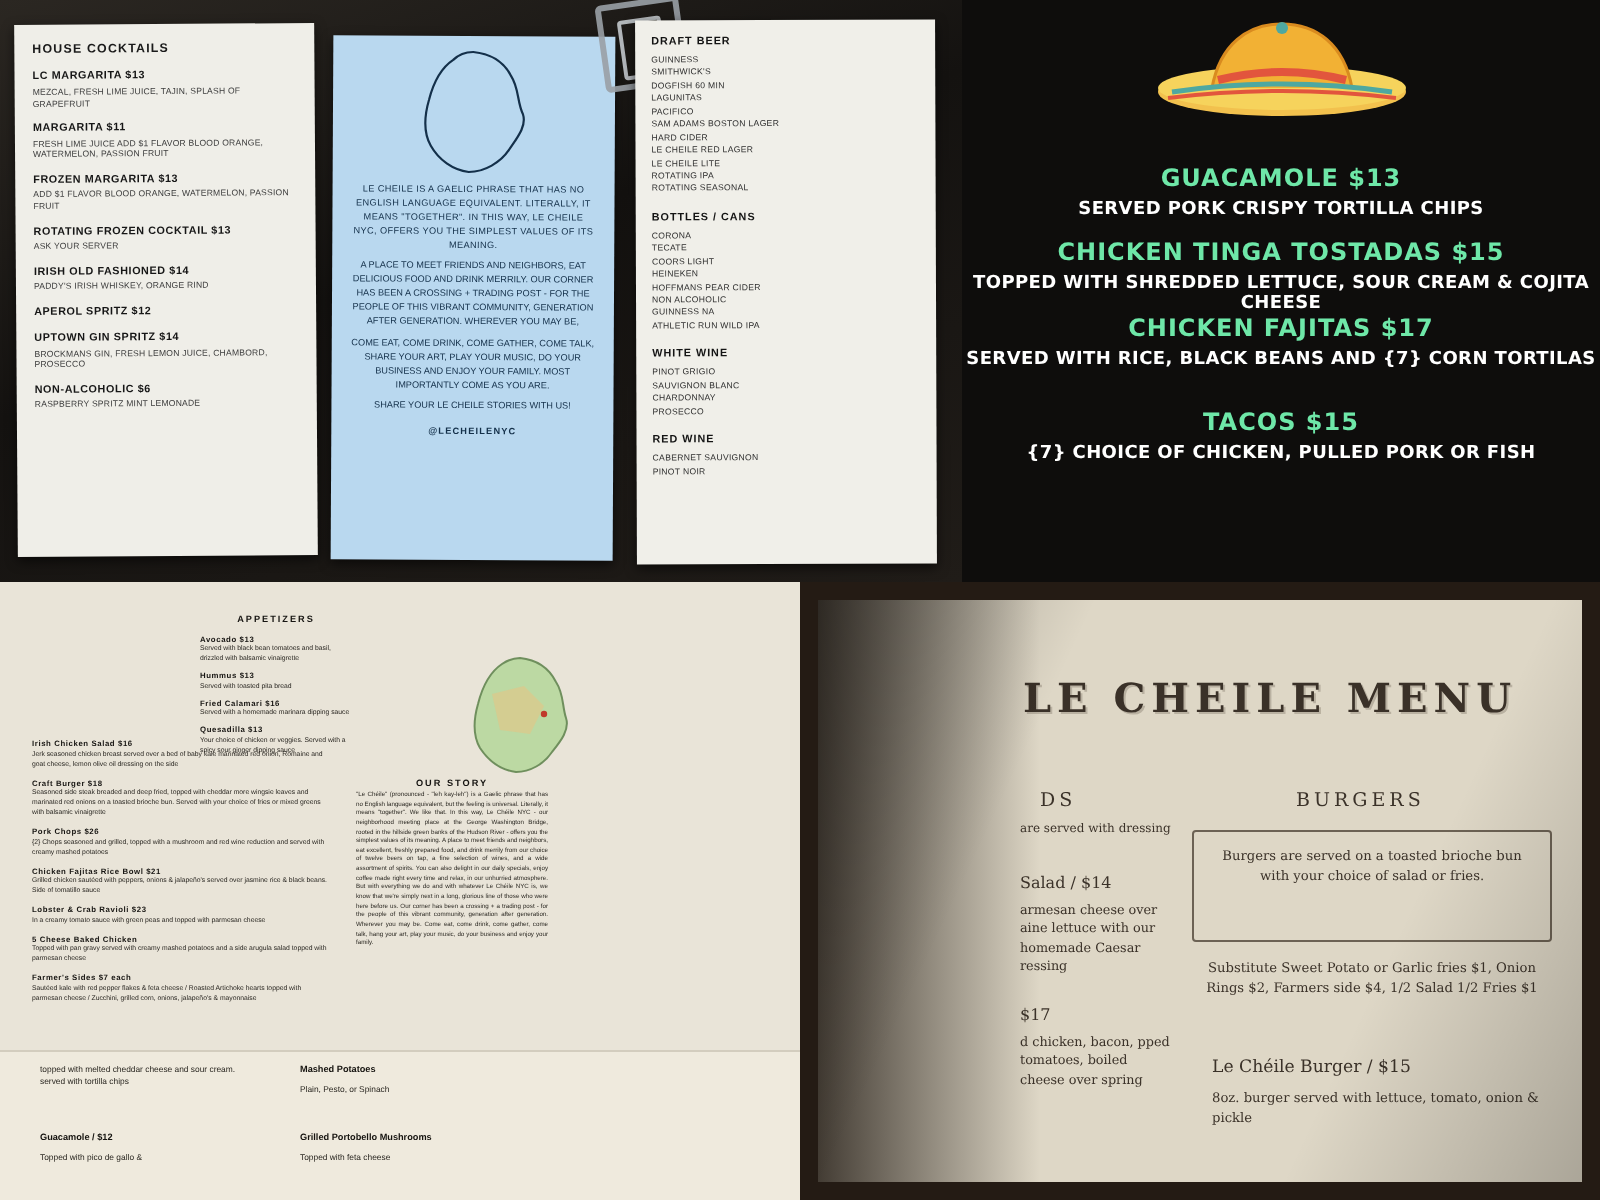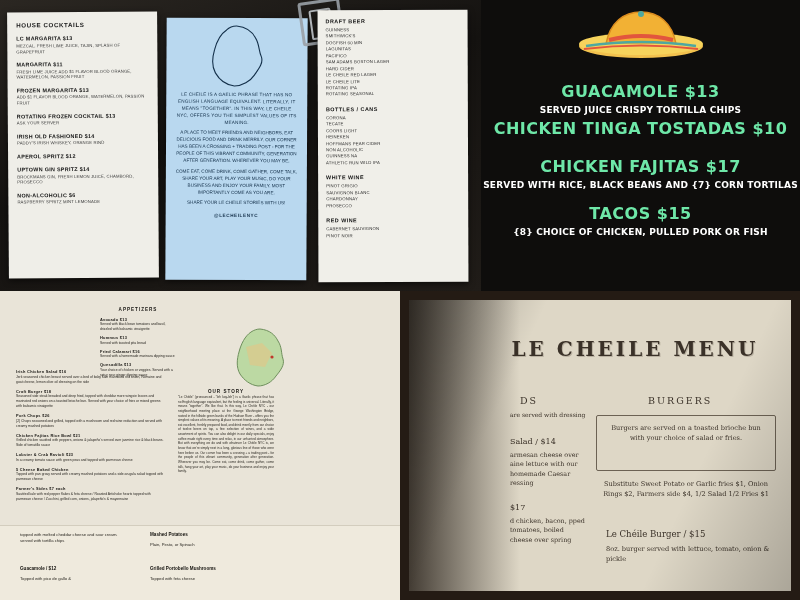--- a/index.html
+++ b/index.html
@@ -50,21 +50,21 @@
   .beerlist{margin:0 8px;}
   .bcat{font-size:5.4px;font-weight:bold;color:#141414;letter-spacing:.5px;
         margin:8px 0 3px 0;}
   .bline{font-size:4.3px;color:#2e2e2e;line-height:1.5;letter-spacing:.15px;}
 
   
   .q2 .board{position:absolute;left:0;top:0;width:319px;height:291px;
     background:#0e0d0c;}
   .sombrero{position:absolute;left:95px;top:4px;width:130px;height:56px;}
   .spec{position:absolute;left:0;right:0;text-align:center;}
-  .sp-name{font-size:16px;font-weight:bold;letter-spacing:.5px;
+  .sp-name{font-size:12px;font-weight:bold;letter-spacing:.5px;
            font-family:"DejaVu Sans",sans-serif;}
   .sp-desc{font-size:9px;font-weight:bold;color:#ffffff;letter-spacing:.2px;
            font-family:"DejaVu Sans",sans-serif;}
   .green{color:#6ee7a8;}
 
   
   .q3 .paperbg{position:absolute;inset:0;background:#2c241c;}
   .paper3{position:absolute;left:0px;top:0px;width:400px;height:309px;
     background:#e9e4d8;}
   .p3col{position:absolute;font-size:3.4px;color:#2a2722;line-height:1.45;}
@@ -206,35 +206,36 @@
       <path d="M30 40 C34 18 48 8 65 8 C82 8 96 18 100 40 Z" fill="#f2b134"></path>
       <path d="M30 40 C34 18 48 8 65 8 C82 8 96 18 100 40" fill="none" stroke="#d98b1f" stroke-width="1.5"></path>
       <path d="M33 36 Q65 28 97 36" stroke="#e2553d" stroke-width="4" fill="none"></path>
       <path d="M10 42 Q65 34 120 42" stroke="#4ea8a0" stroke-width="2.5" fill="none"></path>
       <path d="M8 45 Q65 38 122 45" stroke="#e2553d" stroke-width="2" fill="none"></path>
       <circle cx="65" cy="10" r="3" fill="#4ea8a0"></circle>
     </svg>
 
     <div class="spec" style="top:82px">
       <div class="sp-name green">GUACAMOLE $13</div>
-      <div class="sp-desc" style="margin-top:4px">SERVED JUICE CRISPY TORTILLA CHIPS</div>
+      <div class="sp-desc" style="margin-top:4px">SERVED PORK CRISPY TORTILLA CHIPS</div>
     </div>
 
     <div class="spec" style="top:119px">
-      <div class="sp-name green">CHICKEN TINGA TOSTADAS $10</div>
+      <div class="sp-name green">CHICKEN TINGA TOSTADAS $15</div>
+      <div class="sp-desc" style="margin-top:4px">TOPPED WITH SHREDDED LETTUCE, SOUR CREAM &amp; COJITA CHEESE</div>
     </div>
 
     <div class="spec" style="top:157px">
       <div class="sp-name green">CHICKEN FAJITAS $17</div>
       <div class="sp-desc" style="margin-top:4px">SERVED WITH RICE, BLACK BEANS AND {7} CORN TORTILAS</div>
     </div>
 
     <div class="spec" style="top:204px">
       <div class="sp-name green">TACOS $15</div>
-      <div class="sp-desc" style="margin-top:4px">{8} CHOICE OF CHICKEN, PULLED PORK OR FISH</div>
+      <div class="sp-desc" style="margin-top:4px">{7} CHOICE OF CHICKEN, PULLED PORK OR FISH</div>
     </div>
   </div>
 
   <div class="q q3">
     <div class="paperbg"></div>
     <div class="paper3">
 
       <div class="p3col" style="left:100px;top:16px;width:76px;">
         <div class="p3sec">APPETIZERS</div>
         <div style="height:3px"></div>

